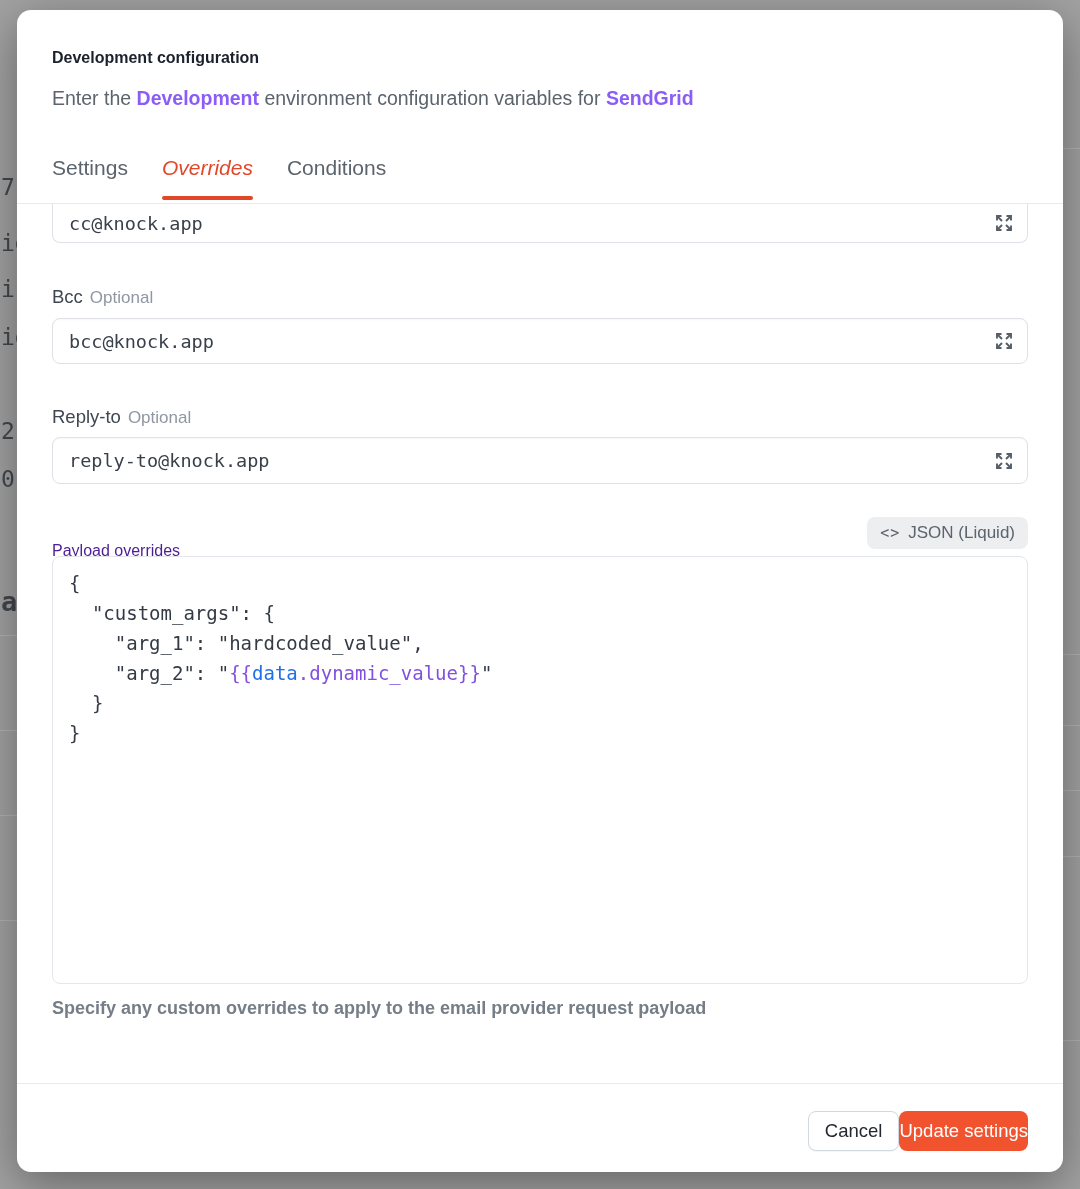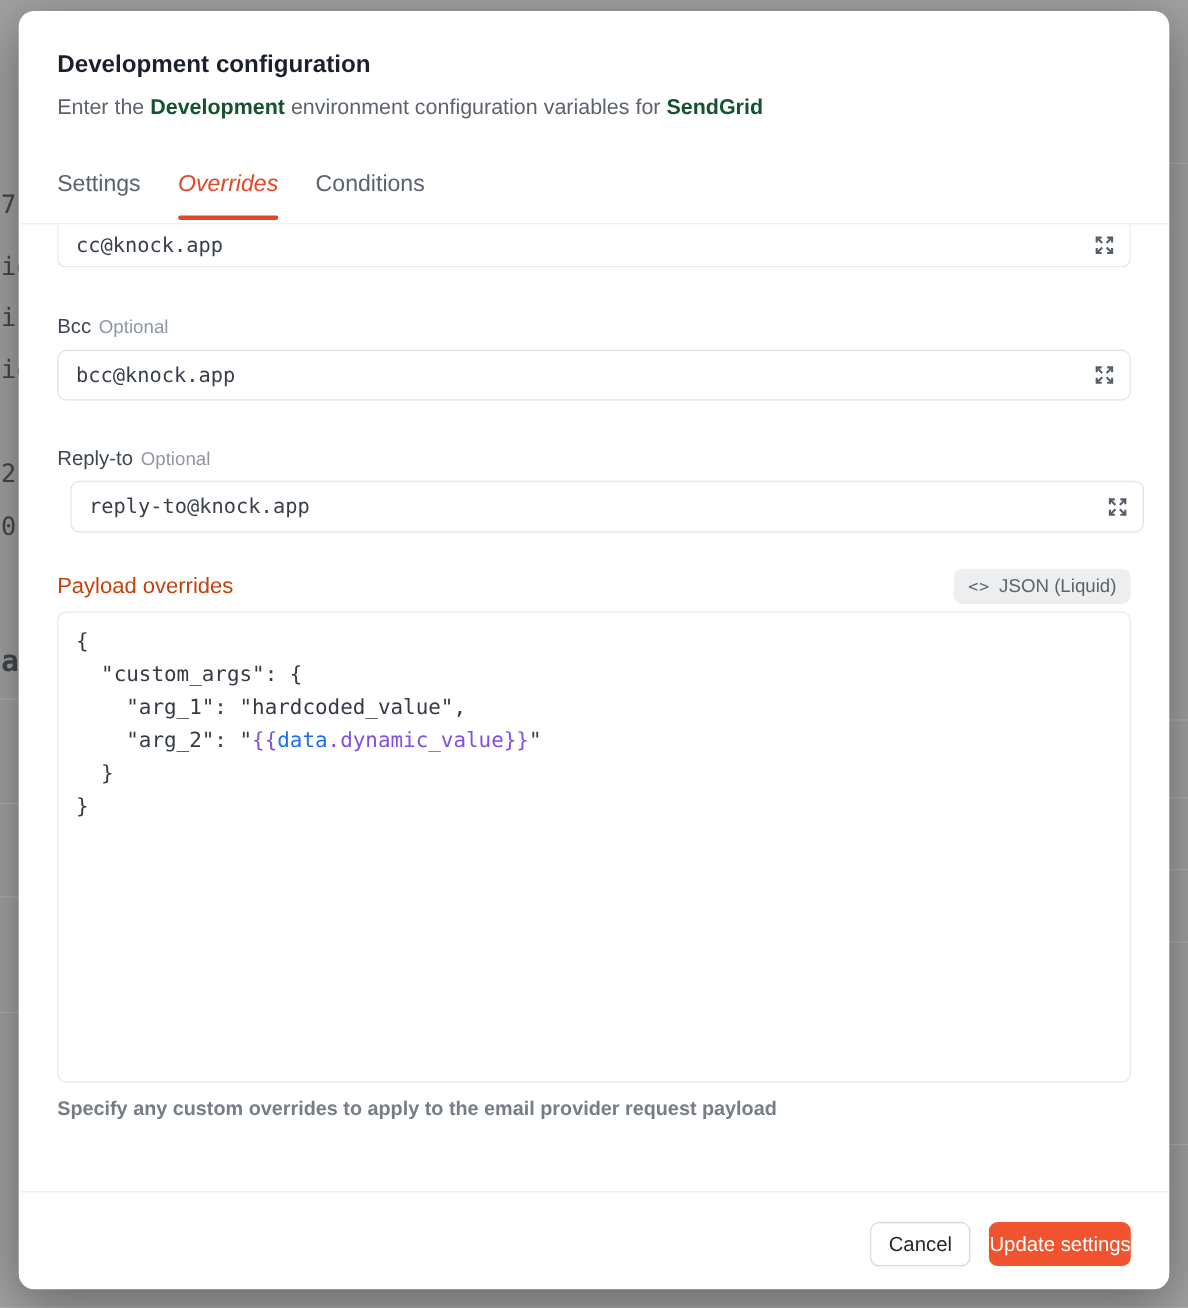--- a/index.html
+++ b/index.html
@@ -17,54 +17,54 @@
   .backdrop-right{right:0;}
   .frag{position:absolute;left:1px;color:#43484d;font-family:"DejaVu Sans Mono",monospace;line-height:1;white-space:nowrap;}
   .hline{position:absolute;left:0;width:100%;height:1px;background:#b3b3b3;}
 
   
   .modal{
     position:absolute;left:17px;top:10px;width:1046px;height:1162px;
     background:#ffffff;border-radius:14px;
     box-shadow:0 12px 48px rgba(0,0,0,0.38);
   }
-  .m-title{position:absolute;left:35px;top:34px;font-size:22px;font-weight:700;color:#1a202c;line-height:28px;}
+  .m-title{position:absolute;left:35px;top:34px;font-size:16px;font-weight:700;color:#1a202c;line-height:28px;}
   .m-subtitle{position:absolute;left:35px;top:75px;font-size:19.5px;color:#5b636d;line-height:27px;}
-  .m-subtitle b{color:#14532d;font-weight:700;}
+  .m-subtitle b{color:#8b5cf6;font-weight:700;}
 
   
   .tab-bar{position:absolute;left:35px;top:146px;display:flex;gap:34px;}
   .tab{position:relative;padding-bottom:20px;font-size:21px;font-weight:500;color:#5b636d;cursor:pointer;}
   .tab.active{color:#e2472a;font-style:italic;}
   .tab.active::after{content:"";position:absolute;left:0;right:0;bottom:0;height:4px;background:#e2472a;border-radius:2px;}
   .tab-divider{position:absolute;left:0;top:193px;width:100%;height:1px;background:#e8eaee;}
 
   
   .field{position:absolute;left:35px;width:976px;background:#fff;box-sizing:border-box;}
   .field input{
     width:100%;height:100%;border:none;outline:none;background:transparent;
     font-family:"DejaVu Sans Mono",monospace;font-size:18.5px;color:#39404a;
     padding:0 44px 0 16px;box-sizing:border-box;
   }
   .field-cc{top:194px;height:39px;border:1px solid #dee2e7;border-top:none;border-radius:0 0 8px 8px;}
   .field-bcc{top:308px;height:46px;border:1px solid #dee2e7;border-radius:8px;box-shadow:inset 0 1px 2px rgba(0,0,0,0.03);}
-  .field-reply{top:427px;height:47px;border:1px solid #dee2e7;border-radius:8px;box-shadow:inset 0 1px 2px rgba(0,0,0,0.03);margin-left:12px;}
+  .field-reply{top:427px;height:47px;border:1px solid #dee2e7;border-radius:8px;box-shadow:inset 0 1px 2px rgba(0,0,0,0.03);}
   .expand-btn{
     position:absolute;right:10px;top:50%;transform:translateY(-50%);
     width:26px;height:26px;border:none;background:transparent;padding:0;cursor:pointer;
     display:flex;align-items:center;justify-content:center;
   }
   .expand-btn svg{display:block;}
 
   
   .f-label{position:absolute;left:35px;font-size:18.5px;color:#3f4752;font-weight:500;}
   .f-label .opt{font-size:17px;color:#8f97a3;font-weight:400;margin-left:7px;}
   .lbl-bcc{top:276px;}
   .lbl-reply{top:396px;}
-  .lbl-payload{top:512px;font-size:20px;color:#c2410c;}
+  .lbl-payload{top:532px;font-size:16px;color:#4c1d95;}
 
   
   .lang-badge{
     position:absolute;right:35px;top:507px;height:32px;
     background:#eceef0;border-radius:8px;color:#5b636d;
     display:flex;align-items:center;gap:8px;padding:0 13px;font-size:17px;
   }
   .lang-badge .code-glyph{font-family:"DejaVu Sans Mono",monospace;font-size:15px;letter-spacing:1px;color:#5b636d;}
 
   
@@ -75,21 +75,21 @@
   }
   .code-line{font-family:"DejaVu Sans Mono",monospace;font-size:19px;line-height:30px;white-space:pre;color:#343b45;}
   .tok-default{color:#343b45;}
   .tok-purple{color:#8250df;}
   .tok-blue{color:#1f6feb;}
 
   .help-text{position:absolute;left:35px;top:988px;font-size:18px;color:#757d87;font-weight:bold;}
 
   
   .footer-divider{position:absolute;left:0;top:1073px;width:100%;height:1px;background:#e8eaee;}
-  .footer-actions{position:absolute;right:35px;top:1101px;display:flex;gap:17px;}
+  .footer-actions{position:absolute;right:35px;top:1101px;display:flex;}
   .btn{height:40px;border-radius:8px;font-size:18.5px;font-family:"Liberation Sans",sans-serif;cursor:pointer;display:flex;align-items:center;}
   .btn-cancel{background:#fff;border:1px solid #d2d8df;color:#24292f;padding:0 16px;box-shadow:0 1px 1px rgba(0,0,0,0.04);}
   .btn-primary{background:#f1532f;border:none;color:#fff;padding:0 0;font-weight:500;}
 </style>
 </head>
 <body>
 
 <div class="backdrop-strip backdrop-left">
     <div class="frag" style="top: 176px; font-size: 23px;">7</div>
     <div class="frag" style="top: 232px; font-size: 23px;">id</div>

